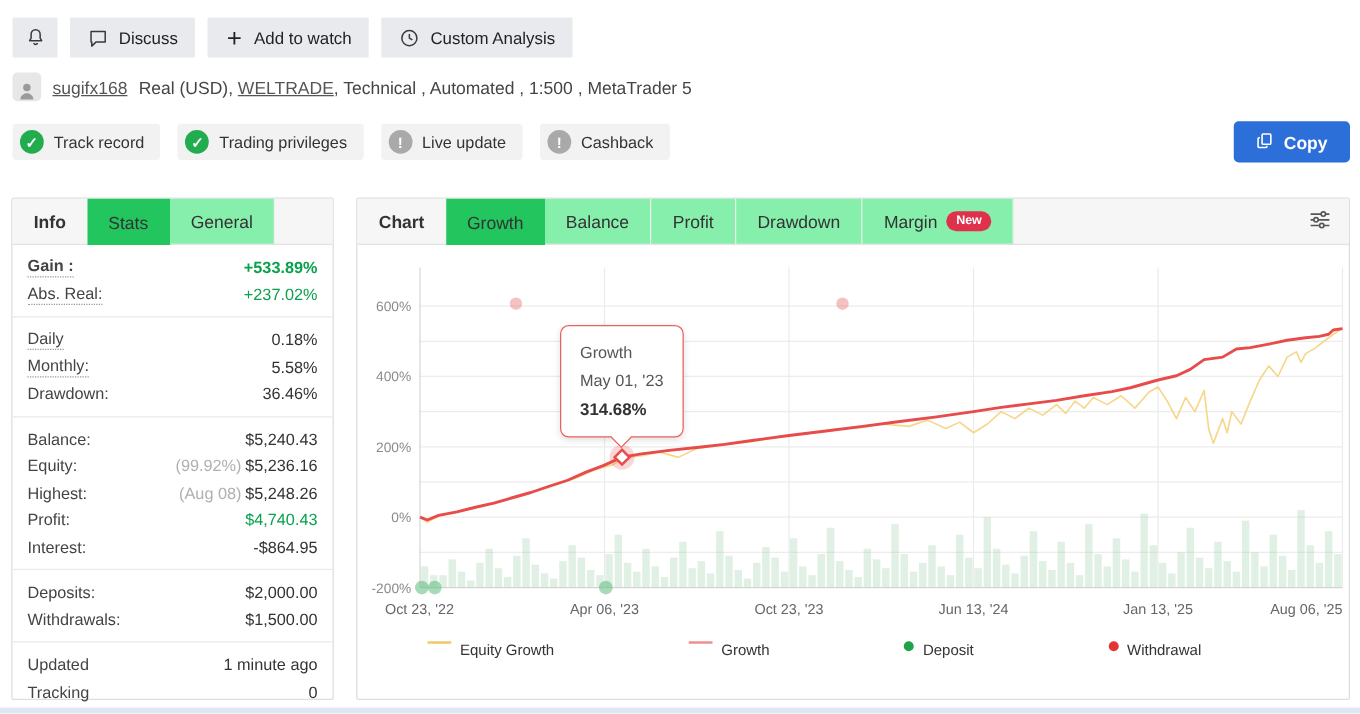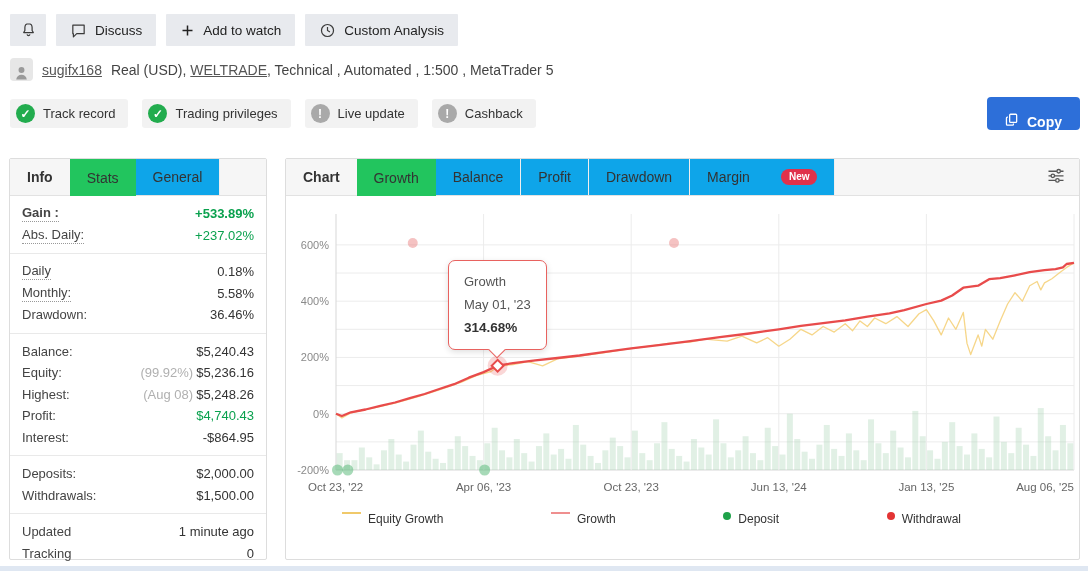--- a/index.html
+++ b/index.html
@@ -20,34 +20,34 @@
   .ulink { color:#555; text-decoration:underline; cursor:pointer; }
   .udetails { color:#444; }
 
   
   .badge-row { display:flex; align-items:center; padding:16px 8px 0 10px; gap:14px; }
   .pill { display:flex; align-items:center; gap:8px; background:#f2f2f2; border-radius:3px; padding:5px 13px 5px 6px; font-size:13px; color:#333; }
   .cir { width:19px; height:19px; border-radius:50%; display:flex; align-items:center; justify-content:center; color:#fff; font-size:12px; font-weight:bold; }
   .cir.ok { background:#22ac4e; }
   .cir.mut { background:#a9a9a9; }
   .spacer { flex:1; }
-  .copy-btn { display:flex; align-items:flex-end; gap:8px; background:#2d6fd9; color:#fff; border:none; border-radius:4px; height:33px; padding:0 18px; font-size:14px; font-weight:bold; font-family:inherit; cursor:pointer; margin-right:0; }
+  .copy-btn { display:flex; align-items:center; gap:8px; background:#2d6fd9; color:#fff; border:none; border-radius:4px; height:33px; padding:0 18px; font-size:14px; font-weight:bold; font-family:inherit; cursor:pointer; margin-right:0; }
 
   
   .main { position:absolute; top:158px; left:9px; right:8px; display:flex; gap:18px; }
   .card { background:#fff; border:1px solid #ddd; border-radius:2px; }
   .card-left { width:300px; height:402px; }
   .card-right { flex:1; height:402px; position:relative; }
 
   .tabbar { display:flex; align-items:stretch; background:#f6f6f6; border-bottom:1px solid #e2e2e2; height:37px; }
-  .tab { display:flex; align-items:center; gap:7px; padding:0 17px; font-size:14px; color:#333; background:#0ea5e9; border-right:1px solid #efefef; cursor:pointer; }
+  .tab { display:flex; align-items:center; gap:7px; padding:0 17px; font-size:14px; color:#333; background:#86efac; border-right:1px solid #efefef; cursor:pointer; }
   .tab.lbl { background:transparent; font-weight:bold; cursor:default; border-right:none; }
   .tab.active { background:#22c55e; margin-bottom:-1px; border-right:none; }
   .tab-fill { flex:1; display:flex; align-items:center; justify-content:flex-end; padding-right:12px; }
-  .new-pill { background:#e0314b; color:#fff; font-size:10px; font-weight:bold; border-radius:9px; padding:2px 8px 3px;margin-left:24px; }
+  .new-pill { background:#e0314b; color:#fff; font-size:10px; font-weight:bold; border-radius:9px; padding:2px 8px 3px; }
 
   
   .grp { padding:7px 12px; }
   .grp + .grp { border-top:1px solid #e9e9e9; }
   .srow { display:flex; justify-content:space-between; align-items:center; height:21.5px; font-size:13px; }
   .srow .lab { color:#444; }
   .dotted { border-bottom:1px dotted #999; padding-bottom:1px; cursor:help; }
   .val { color:#333; }
   .green { color:#0aa14e; }
   .bold { font-weight:bold; }
@@ -158,21 +158,21 @@
         <span class="tab active">Stats</span>
         <span class="tab">General</span>
       </div>
 
       <div class="grp">
         <div class="srow">
           <span class="lab bold dotted">Gain :</span>
           <span class="val green bold">+533.89%</span>
         </div>
         <div class="srow">
-          <span class="lab dotted">Abs. Daily:</span>
+          <span class="lab dotted">Abs. Real:</span>
           <span class="val green">+237.02%</span>
         </div>
       </div>
 
       <div class="grp">
         <div class="srow">
           <span class="lab dotted">Daily</span>
           <span class="val">0.18%</span>
         </div>
         <div class="srow">

